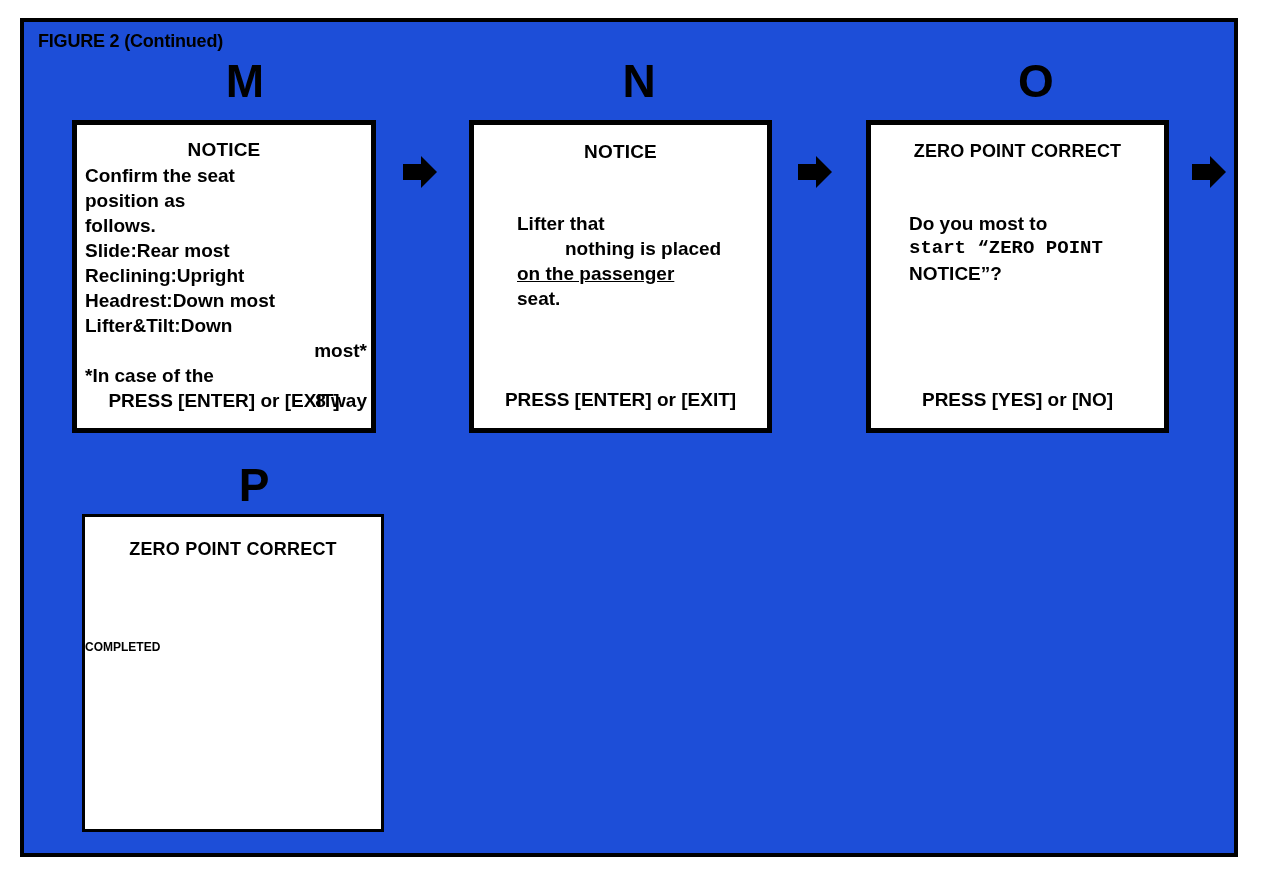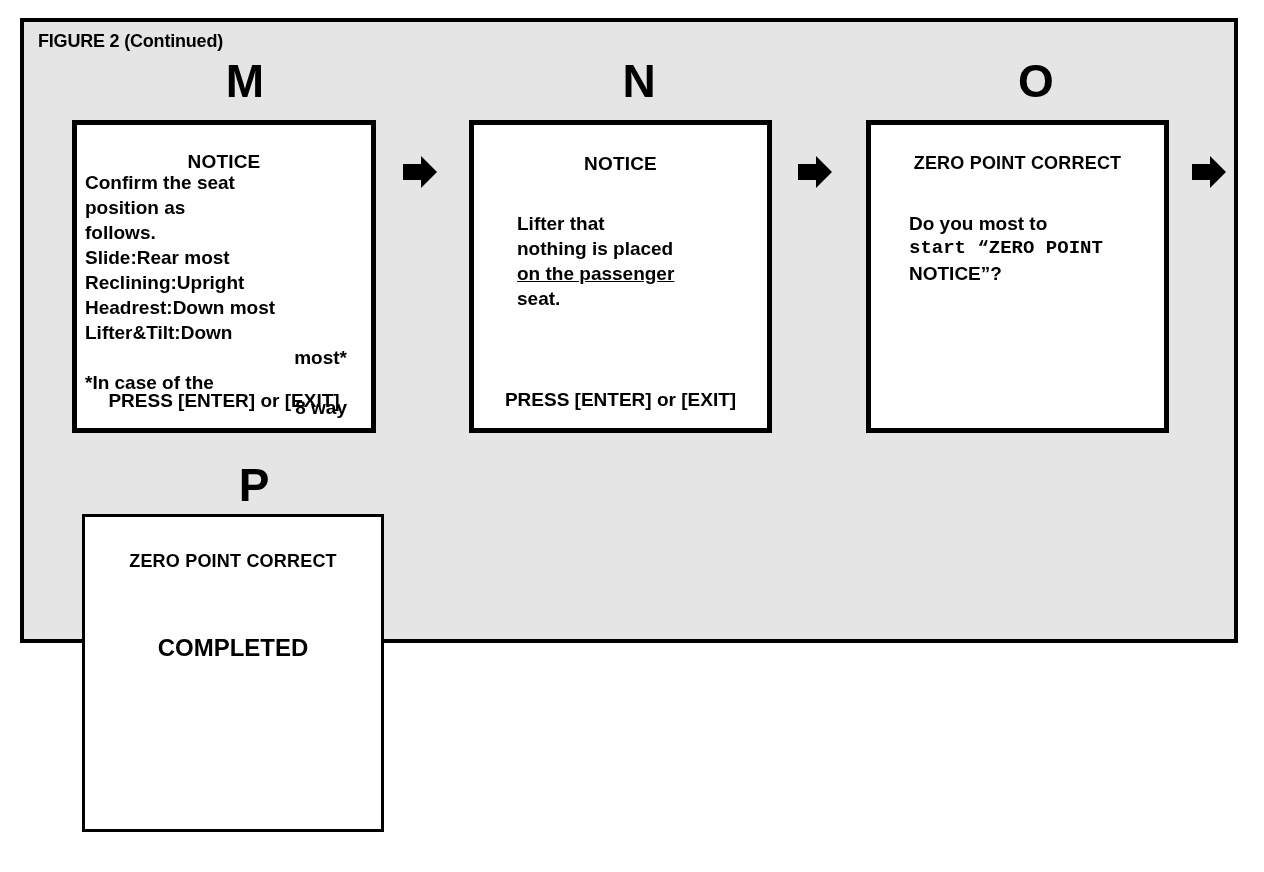--- a/index.html
+++ b/index.html
@@ -14,24 +14,24 @@
     color: #000000;
     position: relative;
     overflow: hidden;
   }
 
   #figure-frame {
     position: absolute;
     left: 20px;
     top: 18px;
     width: 1218px;
-    height: 625px;
+    height: 839px;
     border: 4px solid #000000;
     box-sizing: border-box;
-    background: #e5e5e5;
+    background: #1d4ed8;
   }
 
   #figure-title {
     position: absolute;
     left: 14px;
     top: 9px;
     font-size: 18px;
     font-weight: bold;
     letter-spacing: -0.2px;
     white-space: nowrap;
@@ -64,21 +64,20 @@
   }
   .screen-title {
     position: absolute;
     left: 0;
     right: 0;
     text-align: center;
     font-size: 19px;
     font-weight: bold;
     letter-spacing: 0.2px;
     white-space: nowrap;
-    margin-top: 12px;
   }
   .screen-body {
     position: absolute;
     font-size: 19px;
     font-weight: bold;
     line-height: 25px;
     white-space: pre;
   }
   .screen-body .line-indent {
     display: block;
@@ -89,33 +88,33 @@
     left: 0;
     right: 0;
     text-align: center;
     font-size: 19px;
     font-weight: bold;
     white-space: nowrap;
   }
 
   
   #panel-m .screen-title { top: 14px; }
-  #panel-m .screen-body  { top: 38px; left: 8px; right: 24px; margin-top: 7px; }
+  #panel-m .screen-body  { top: 38px; left: 8px; right: 4px; }
   #panel-m .screen-footer{ bottom: 16px; font-size: 19px; }
 
   #panel-n .screen-title { top: 16px; }
   #panel-n .screen-body  { top: 86px; left: 43px; }
   #panel-n .screen-footer{ bottom: 17px; }
 
   #panel-o .screen-title { top: 16px; font-size: 18px; }
   #panel-o .screen-body  { top: 86px; left: 38px; }
   #panel-o .screen-footer{ bottom: 17px; }
 
   #panel-p .screen-title { top: 22px; font-size: 18px; font-weight: bold; }
-  #panel-p .screen-body  { top: 118px; left: 0; right: 0; text-align: center; font-size: 24px; }
+  #panel-p .screen-body  { top: 118px; left: 0; right: 0; font-size: 12px; }
   #panel-p .screen-footer{ bottom: 22px; font-size: 18px; }
 
   
   .arrow {
     position: absolute;
     width: 38px;
     height: 38px;
   }
   .arrow svg { display: block; }
 </style>
@@ -141,35 +140,36 @@
 
   <div class="arrow" style="left:377px; top:131px;">
     <svg width="38" height="38" viewBox="0 0 38 38" aria-hidden="true">
       <polygon points="2,11 20,11 20,3 36,19 20,35 20,27 2,27" fill="#000000"></polygon>
     </svg>
   </div>
 
   <div class="screen" id="panel-n" style="left:445px; top:98px; width:303px; height:313px;">
     <div class="screen-inner">
       <div class="screen-title">NOTICE</div>
-      <div class="screen-body" id="panel-n-body"><span style="display: block;">Lifter that</span><span style="display: block;">nothing is placed</span><span style="display: block; text-decoration: underline;">on the passenger</span><span style="display: block;">seat.</span></div>
+      <div class="screen-body" id="panel-n-body"><span style="display: block;">Lifter that</span><span style="display: block; margin-left: 48px;">nothing is placed</span><span style="display: block; text-decoration: underline;">on the passenger</span><span style="display: block;">seat.</span></div>
       <div class="screen-footer">PRESS [ENTER] or [EXIT]</div>
     </div>
   </div>
 
   <div class="arrow" style="left:772px; top:131px;">
     <svg width="38" height="38" viewBox="0 0 38 38" aria-hidden="true">
       <polygon points="2,11 20,11 20,3 36,19 20,35 20,27 2,27" fill="#000000"></polygon>
     </svg>
   </div>
 
   <div class="screen" id="panel-o" style="left:842px; top:98px; width:303px; height:313px;">
     <div class="screen-inner">
       <div class="screen-title">ZERO POINT CORRECT</div>
       <div class="screen-body" id="panel-o-body"><span style="display: block;">Do you most to</span><span style="display: block; font-family: Liberation Mono, monospace;">start “ZERO POINT</span><span style="display: block;">NOTICE”?</span></div>
+      <div class="screen-footer">PRESS [YES] or [NO]</div>
     </div>
   </div>
 
   <div class="arrow" style="left:1166px; top:131px;">
     <svg width="38" height="38" viewBox="0 0 38 38" aria-hidden="true">
       <polygon points="2,11 20,11 20,3 36,19 20,35 20,27 2,27" fill="#000000"></polygon>
     </svg>
   </div>
 
   <div class="screen thin" id="panel-p" style="left:58px; top:492px; width:302px; height:318px;">

